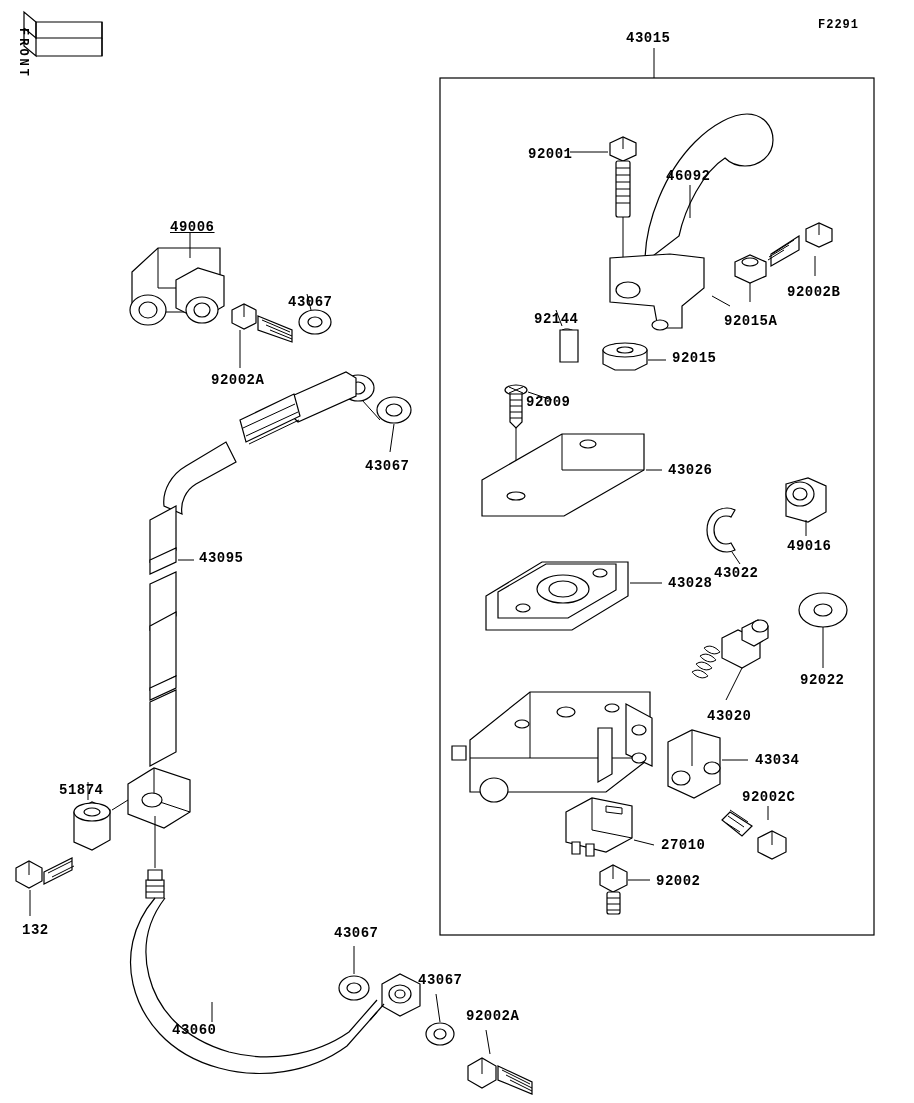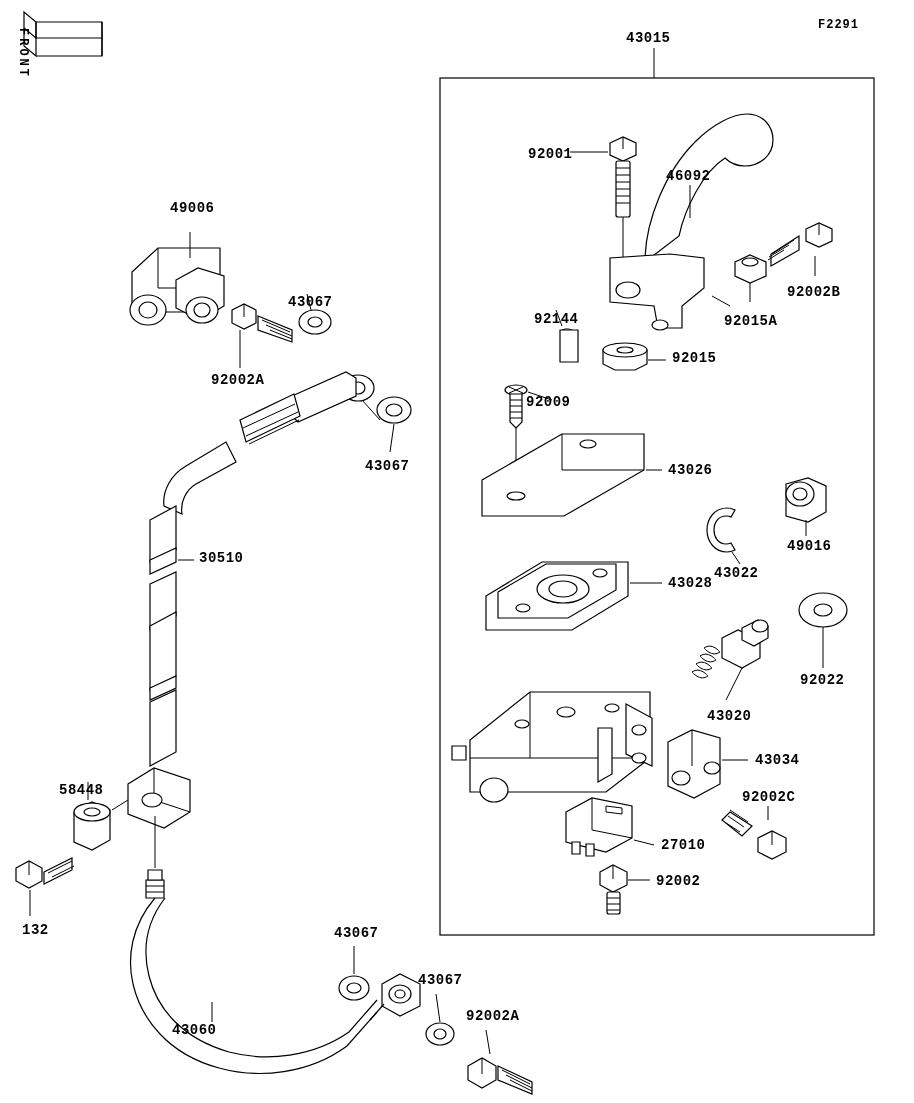--- a/index.html
+++ b/index.html
@@ -300,25 +300,25 @@
   <div class="lbl n" style="left:787px;top:538px;">49016</div>
   <div class="lbl n" style="left:714px;top:565px;">43022</div>
   <div class="lbl n" style="left:668px;top:575px;">43028</div>
   <div class="lbl n" style="left:800px;top:672px;">92022</div>
   <div class="lbl n" style="left:707px;top:708px;">43020</div>
   <div class="lbl n" style="left:755px;top:752px;">43034</div>
   <div class="lbl n" style="left:742px;top:789px;">92002C</div>
   <div class="lbl n" style="left:661px;top:837px;">27010</div>
   <div class="lbl n" style="left:656px;top:873px;">92002</div>
 
-  <div class="lbl n" style="left:170px;top:200px;">49006</div>
+  <div class="lbl n" style="left:170px;top:219px;text-decoration:underline;">49006</div>
   <div class="lbl n" style="left:288px;top:294px;">43067</div>
   <div class="lbl n" style="left:211px;top:372px;">92002A</div>
   <div class="lbl n" style="left:365px;top:458px;">43067</div>
-  <div class="lbl n" style="left:199px;top:550px;">30510</div>
-  <div class="lbl n" style="left:59px;top:782px;">58448</div>
+  <div class="lbl n" style="left:199px;top:550px;">43095</div>
+  <div class="lbl n" style="left:59px;top:782px;">51874</div>
   <div class="lbl n" style="left:22px;top:922px;">132</div>
   <div class="lbl n" style="left:172px;top:1022px;">43060</div>
   <div class="lbl n" style="left:334px;top:925px;">43067</div>
   <div class="lbl n" style="left:418px;top:972px;">43067</div>
   <div class="lbl n" style="left:466px;top:1008px;">92002A</div>
 
 </div>
 
 </body></html>

